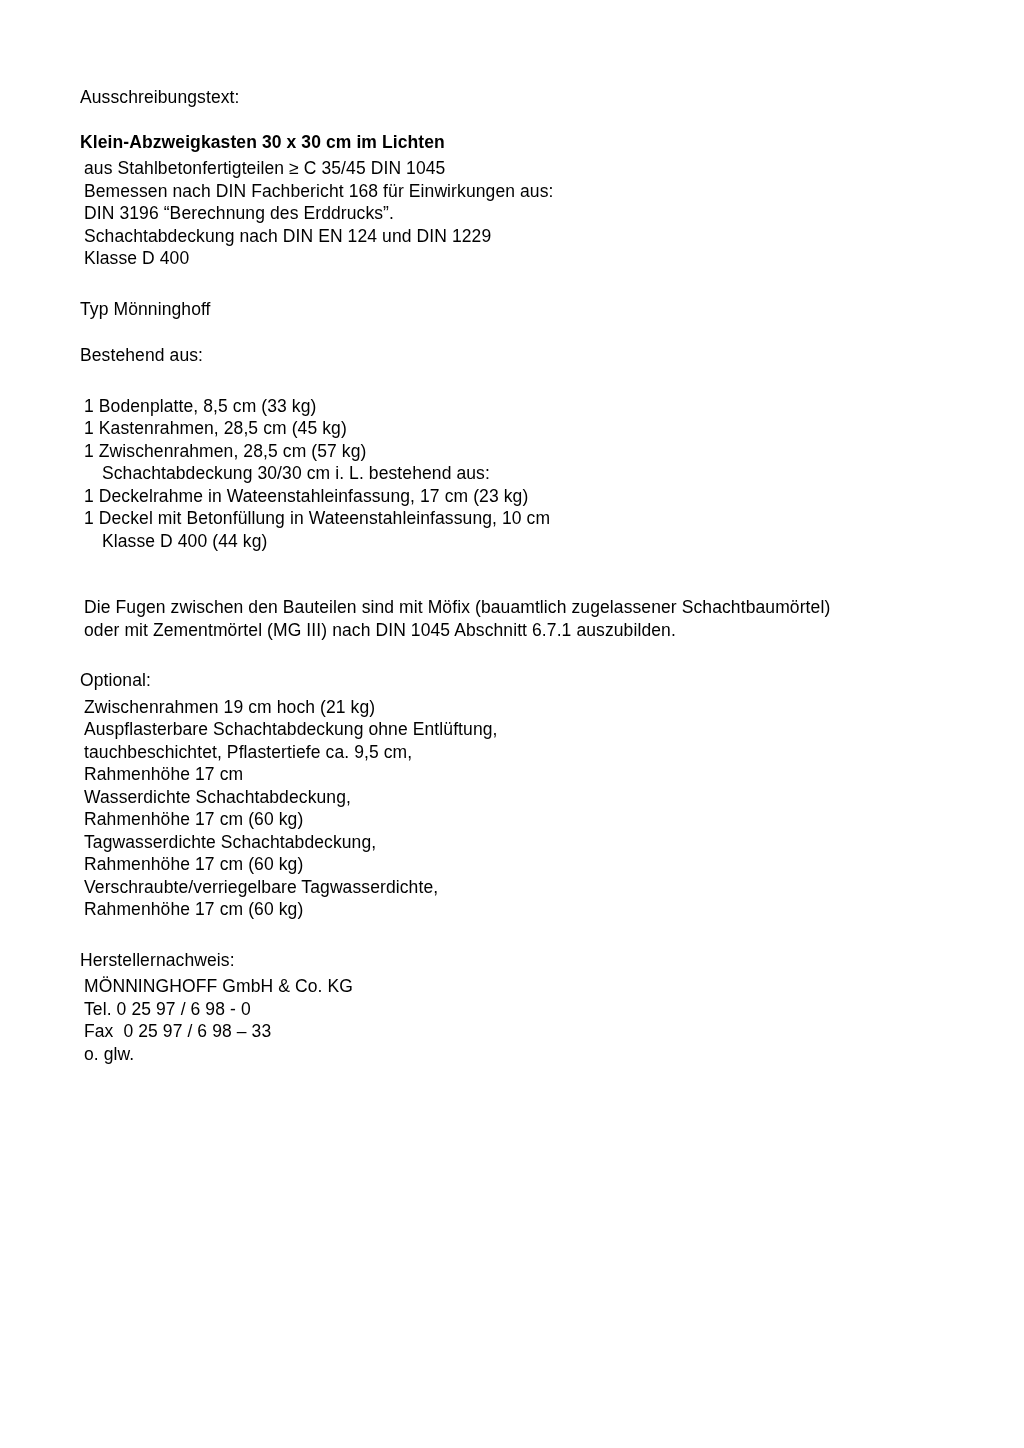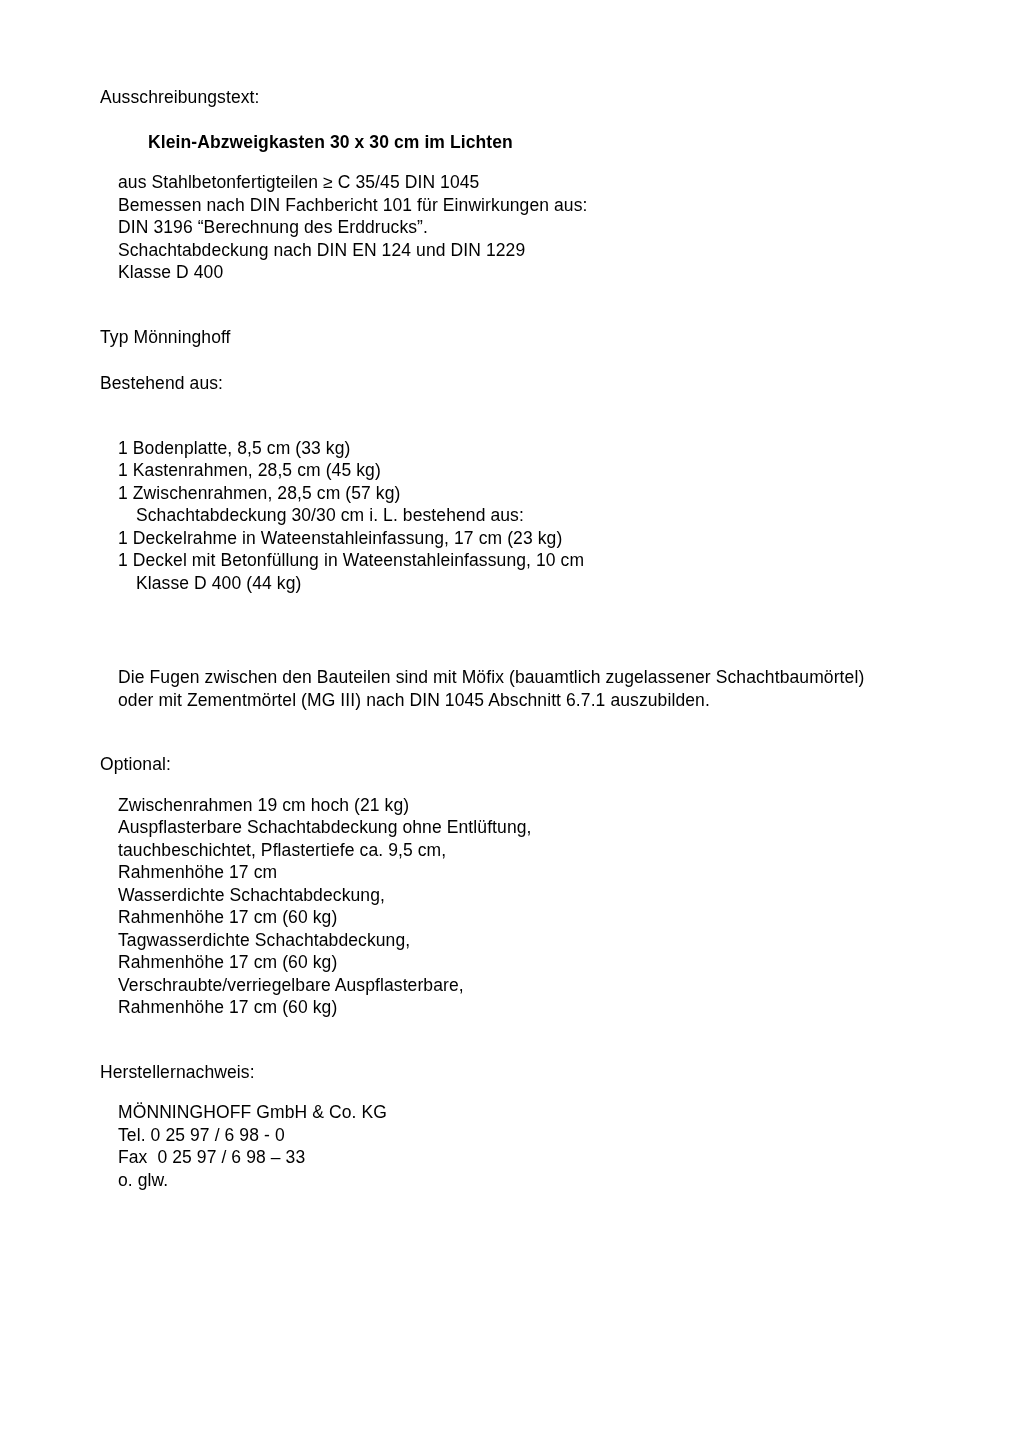--- a/index.html
+++ b/index.html
@@ -12,58 +12,57 @@
     height: 1448px;
     font-family: "Liberation Sans", sans-serif;
     color: #000000;
     position: relative;
     overflow: hidden;
   }
   .page {
     width: 988px;
     height: 1448px;
     box-sizing: border-box;
-    padding: 86px 100px 0 100px;
+    padding: 86px 100px 0 80px;
     position: relative;
   }
   .line {
     font-size: 17.5px;
     line-height: 22.5px;
     white-space: pre-wrap;
     letter-spacing: 0.1px;
   }
   .bold {
     font-weight: bold;
-    margin-left: 48px;
   }
   .underline {
     text-underline-offset: 2px;
   }
   .spacer-sm { height: 12px; }
   .spacer-md { height: 22px; }
   .spacer-lg { height: 24px; }
   .indent {
     padding-left: 18px;
   }
-  .block { margin: 18px; padding: 0; }
+  .block { margin: 4px; padding: 0; }
 </style>
 </head>
 <body>
 
 <div class="page">
 
   <div class="line">Ausschreibungstext:</div>
 
   <div class="spacer-md"></div>
 
   <div class="line bold">Klein-Abzweigkasten 30 x 30 cm im Lichten</div>
 
   <div class="block">
     <div class="line">aus Stahlbetonfertigteilen ≥ C 35/45 DIN 1045</div>
-    <div class="line">Bemessen nach DIN Fachbericht 101 für Einwirkungen aus:</div>
+    <div class="line">Bemessen nach DIN Fachbericht 168 für Einwirkungen aus:</div>
     <div class="line">DIN 3196 “Berechnung des Erddrucks”.</div>
     <div class="line">Schachtabdeckung nach DIN EN 124 und DIN 1229</div>
     <div class="line">Klasse D 400</div>
   </div>
 
   <div class="spacer-lg"></div>
 
   <div class="line">Typ Mönninghoff</div>
 
   <div class="spacer-lg"></div>
@@ -96,21 +95,21 @@
 
   <div class="block">
     <div class="line">Zwischenrahmen 19 cm hoch (21 kg)</div>
     <div class="line">Auspflasterbare Schachtabdeckung ohne Entlüftung,</div>
     <div class="line">tauchbeschichtet, Pflastertiefe ca. 9,5 cm,</div>
     <div class="line">Rahmenhöhe 17 cm</div>
     <div class="line">Wasserdichte Schachtabdeckung,</div>
     <div class="line">Rahmenhöhe 17 cm (60 kg)</div>
     <div class="line">Tagwasserdichte Schachtabdeckung,</div>
     <div class="line">Rahmenhöhe 17 cm (60 kg)</div>
-    <div class="line">Verschraubte/verriegelbare Auspflasterbare,</div>
+    <div class="line">Verschraubte/verriegelbare Tagwasserdichte,</div>
     <div class="line">Rahmenhöhe 17 cm (60 kg)</div>
   </div>
 
   <div class="spacer-lg"></div>
 
   <div class="line underline">Herstellernachweis:</div>
 
   <div class="block">
     <div class="line">MÖNNINGHOFF GmbH &amp; Co. KG</div>
     <div class="line">Tel. 0 25 97 / 6 98 - 0</div>

